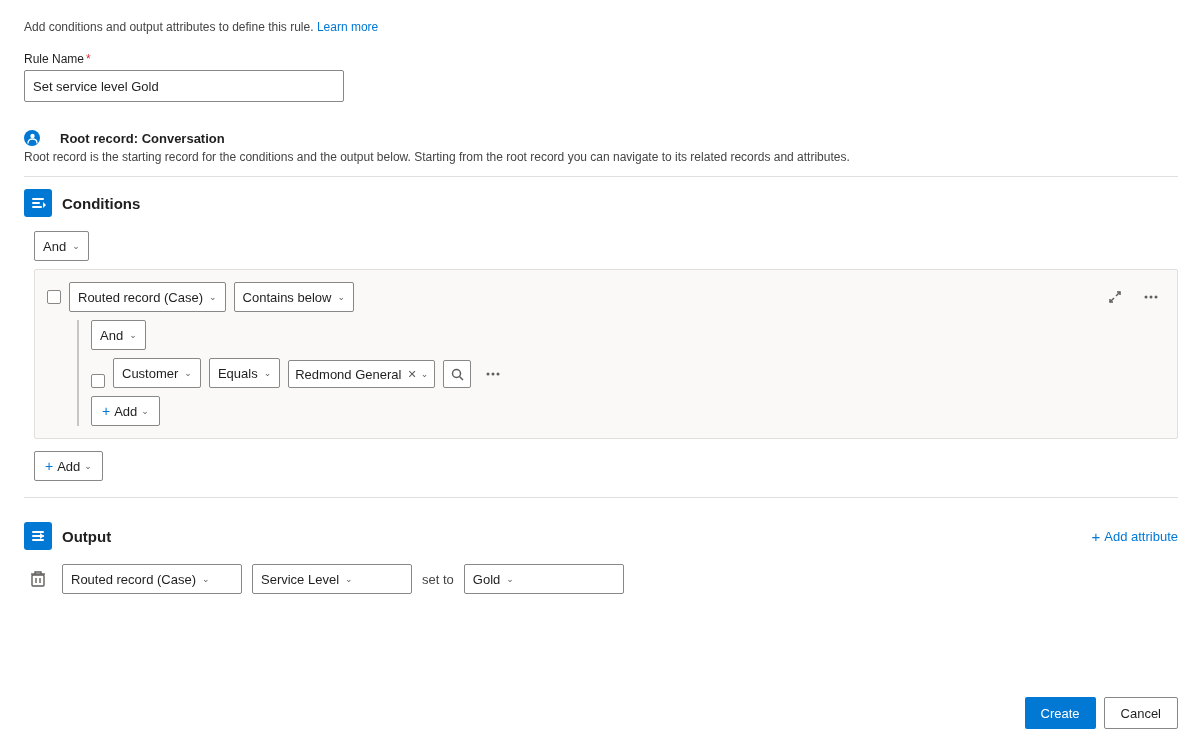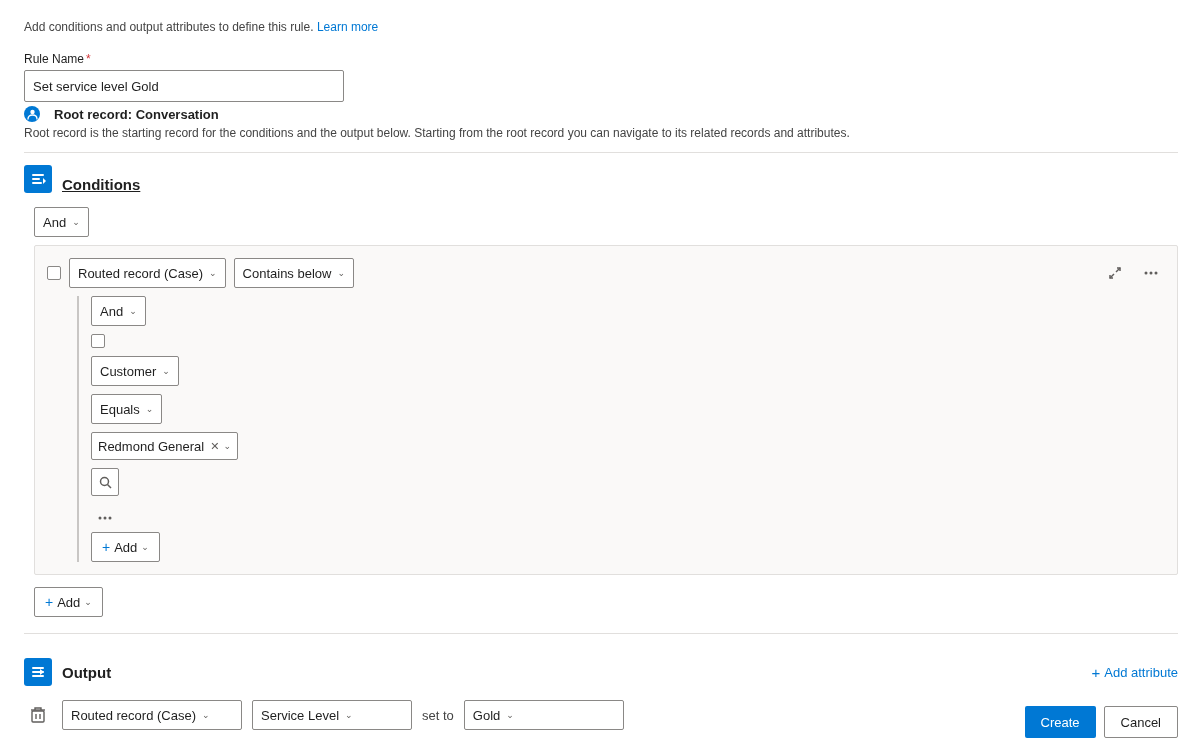--- a/index.html
+++ b/index.html
@@ -46,25 +46,25 @@
       height: 32px;
       border: 1px solid #8a8886;
       border-radius: 2px;
       padding: 0 8px;
       font-size: 13px;
       color: #1f1f1f;
       outline: none;
     }
 
     .root-record-section {
-      margin-top: 4px;
+      margin-top: 28px;
       margin-bottom: 4px;
       display: flex;
       align-items: center;
-      gap: 14px;
+      gap: 20px;
     }
     .root-record-icon {
       width: 16px;
       height: 16px;
       background: #0078d4;
       border-radius: 50%;
       display: flex;
       align-items: center;
       justify-content: center;
       color: #fff;
@@ -85,24 +85,23 @@
 
     .divider {
       border: none;
       border-top: 1px solid #e1dfdd;
       margin: 12px 0;
     }
 
     
     .section-header {
       display: flex;
-      align-items: flex-end;
+      align-items: center;
       gap: 10px;
       margin-bottom: 14px;
-      text-decoration: underline;
     }
     .section-icon-blue {
       width: 28px;
       height: 28px;
       background: #0078d4;
       border-radius: 3px;
       display: flex;
       align-items: center;
       justify-content: center;
       color: #fff;
@@ -187,23 +186,23 @@
       margin-left: 30px;
       border-left: 2px solid #c8c6c4;
       padding-left: 12px;
       margin-top: 4px;
     }
     .sub-and-header {
       margin-bottom: 8px;
     }
     .sub-condition-row {
       display: flex;
-      align-items: flex-start;
+      align-items: flex-end;
       gap: 8px;
-      flex-direction: column;
+      margin-bottom: 8px;
     }
     .value-tag {
       display: inline-flex;
       align-items: center;
       gap: 4px;
       height: 28px;
       border: 1px solid #8a8886;
       border-radius: 2px;
       background: #fff;
       padding: 0 6px;

